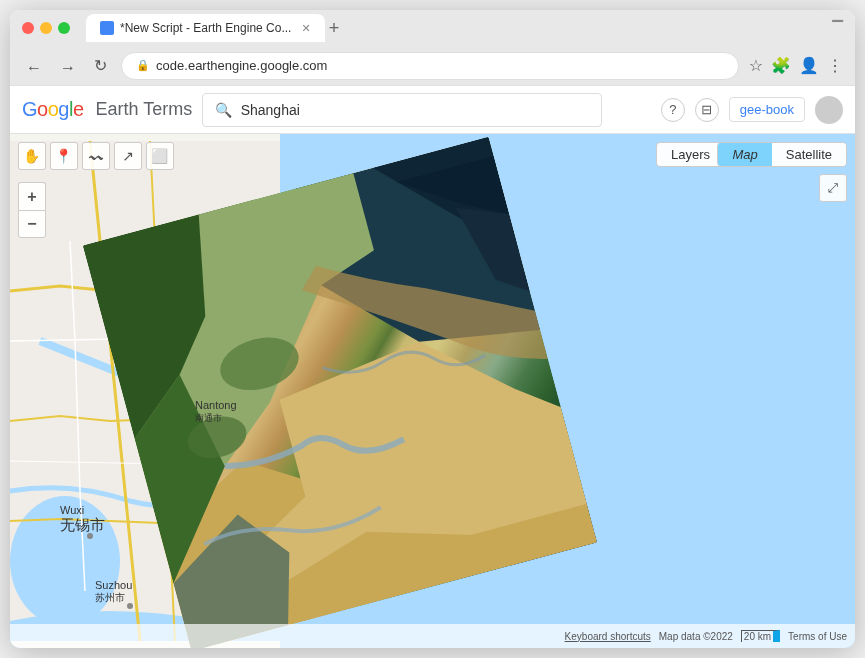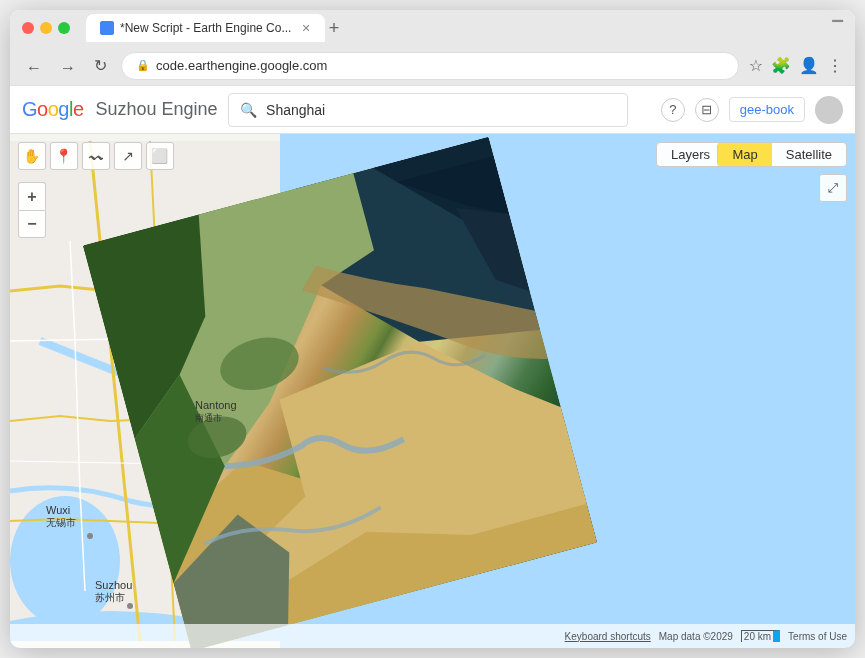--- a/index.html
+++ b/index.html
@@ -303,22 +303,23 @@
       border: 1px solid #ccc;
     }
     .map-type-btn {
       padding: 4px 14px;
       font-size: 13px;
       cursor: pointer;
       background: rgba(255,255,255,0.95);
       color: #333;
     }
     .map-type-btn.active {
-      background: #fde047;
+      background: #7dd3fc;
       font-weight: 500;
+      font-style: italic;
     }
 
     
     .fullscreen-btn {
       position: absolute;
       top: 40px;
       right: 8px;
       z-index: 10;
       background: rgba(255,255,255,0.9);
       border: 1px solid #ccc;
@@ -462,21 +463,21 @@
       <span class="toolbar-icon">🧩</span>
       <span class="toolbar-icon">👤</span>
       <span class="toolbar-icon">⋮</span>
     </div>
   </div>
 
   <div class="app-header">
     <div class="google-logo">
       <span class="g-blue">G</span><span class="g-red">o</span><span class="g-yellow">o</span><span class="g-blue2">g</span><span class="g-green">l</span><span class="g-red2">e</span>
     </div>
-    <div class="app-title">Suzhou Engine</div>
+    <div class="app-title">Earth Terms</div>
     <div class="search-box">
       <span class="search-icon">🔍</span>
       <span class="search-text">Shanghai</span>
     </div>
     <div class="header-right">
       <div class="help-icon">?</div>
       <div class="help-icon">⊟</div>
       <div class="gee-book-btn">gee-book</div>
       <div class="avatar"></div>
     </div>
@@ -509,21 +510,21 @@
 
         <path d="M60,100 L65,200 L70,350 L75,450" stroke="#fff" stroke-width="1.5" fill="none"></path>
         <path d="M0,200 L270,195" stroke="#fff" stroke-width="1.5" fill="none"></path>
         <path d="M0,320 L270,325" stroke="#fff" stroke-width="1" fill="none"></path>
 
         <circle cx="80" cy="395" r="3" fill="#888"></circle>
         <circle cx="120" cy="465" r="3" fill="#888"></circle>
         <circle cx="210" cy="290" r="3" fill="#888"></circle>
       </svg>
 
-      <div class="city-label" style="left:36px;top:370px;">Wuxi<br><span style="font-size:10px">无锡市</span></div>
+      <div class="city-label" style="left:50px;top:370px;">Wuxi<br><span style="font-size:15px">无锡市</span></div>
       <div class="city-label" style="left:85px;top:445px;">Suzhou<br><span style="font-size:10px">苏州市</span></div>
       <div class="city-label" style="left:185px;top:265px;">Nantong<br><span style="font-size:9px">南通市</span></div>
 
     </div>
 
     <div class="satellite-overlay">
       <div class="satellite-img">
         
         <svg width="420" height="420" viewBox="0 0 420 420" xmlns="http://www.w3.org/2000/svg">
 
@@ -574,21 +575,21 @@
 
     <div class="map-type-toggle">
       <div class="map-type-btn active">Map</div>
       <div class="map-type-btn">Satellite</div>
     </div>
 
     <div class="fullscreen-btn">⤢</div>
 
     <div class="map-bottom-bar">
       <span style="text-decoration:underline;cursor:pointer;">Keyboard shortcuts</span>
-      <span>Map data ©2029</span>
+      <span>Map data ©2022</span>
       <span>
         <span style="border-top:1px solid #555;border-left:1px solid #555;border-right:7px solid #0ea5e9;padding:0 2px;font-size:10px;">20 km</span>
       </span>
       <span style="cursor:pointer;">Terms of Use</span>
     </div>
   </div>
 
 </div>
 
 </body></html>

